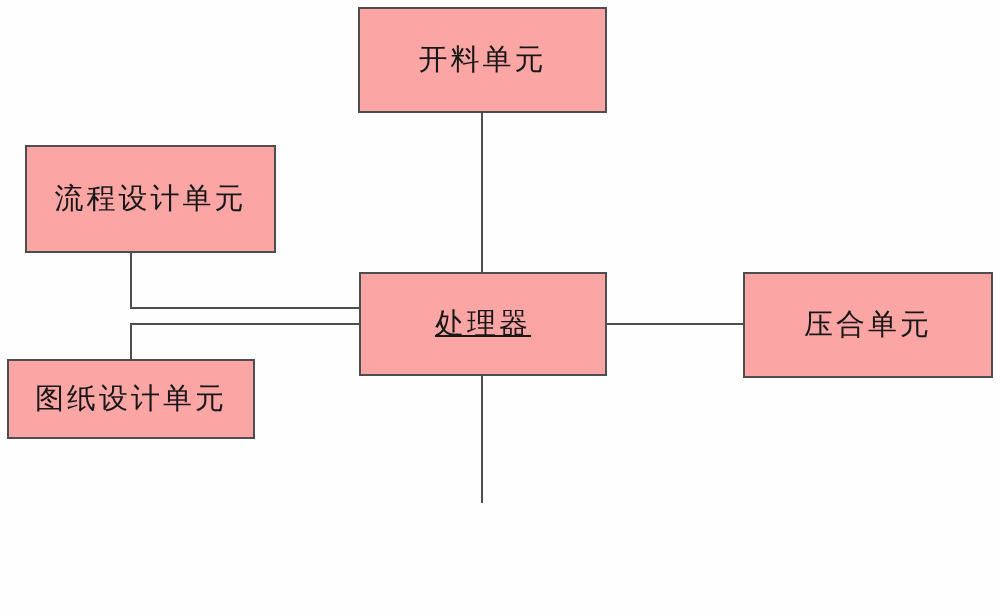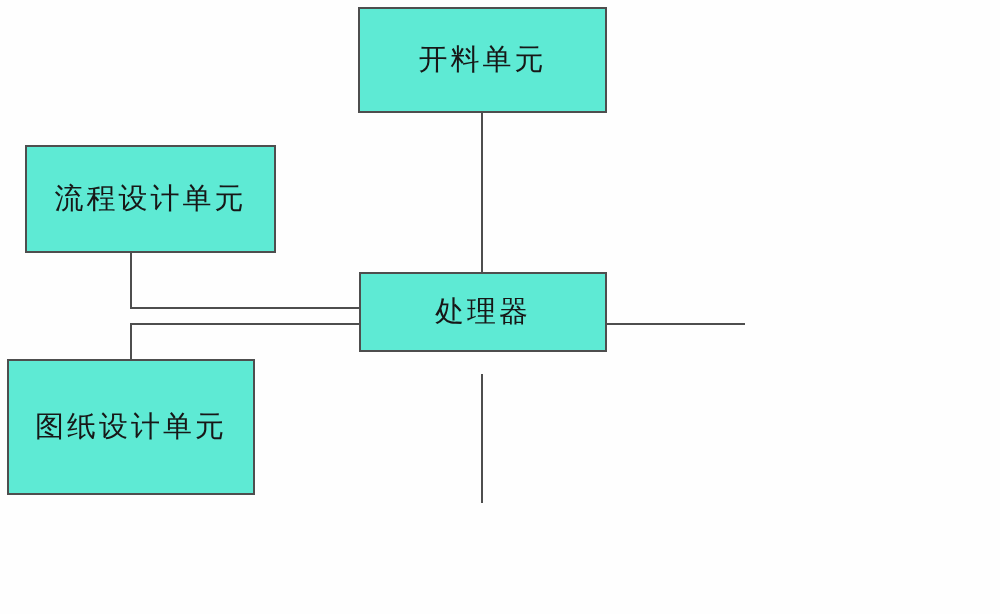--- a/index.html
+++ b/index.html
@@ -12,39 +12,39 @@
     width: 1000px;
     height: 614px;
     background: #fefefe;
     font-family: "Liberation Serif", "DejaVu Serif", serif;
     overflow: hidden;
   }
   .node {
     position: absolute;
     box-sizing: border-box;
     border: 2px solid #4e4e4e;
-    background: #5eead4;
+    background: #fca5a5;
     display: flex;
     align-items: center;
     justify-content: center;
     font-size: 29px;
     letter-spacing: 3px;
     color: #171717;
     white-space: nowrap;
   }
   .line {
     position: absolute;
     background: #4e4e4e;
   }
 
   
   #node-cutting        { left: 358px; top: 7px;   width: 249px; height: 106px; }
   #node-process-design { left: 7px;   top: 145px; width: 251px; height: 108px; margin-left: 18px; }
-  #node-drawing-design { left: 7px;   top: 359px; width: 248px; height: 136px; text-align: center; }
-  #node-processor      { left: 359px; top: 272px; width: 248px; height: 80px; }
+  #node-drawing-design { left: 7px;   top: 359px; width: 248px; height: 80px; text-align: center; }
+  #node-processor      { left: 359px; top: 272px; width: 248px; height: 104px; text-decoration: underline; }
   #node-pressing       { left: 743px; top: 272px; width: 250px; height: 106px; }
   #node-detection      { left: 359px; top: 501px; width: 247px; height: 105px; }
 
   
   #edge-cutting-v          { left: 481px; top: 113px; width: 2px;   height: 161px; }
   #edge-detection-v        { left: 481px; top: 374px; width: 2px;   height: 129px; }
   #edge-process-design-v   { left: 130px; top: 253px; width: 2px;   height: 56px;  }
   #edge-process-design-h   { left: 130px; top: 307px; width: 231px; height: 2px;   }
   #edge-drawing-design-v   { left: 130px; top: 323px; width: 2px;   height: 38px;  }
   #edge-drawing-design-h   { left: 130px; top: 323px; width: 231px; height: 2px;   }
@@ -72,15 +72,18 @@
   </div>
 
   <div class="node" id="node-drawing-design">
     <span>图纸设计单元</span>
   </div>
 
   <div class="node" id="node-processor">
     <span>处理器</span>
   </div>
 
+  <div class="node" id="node-pressing">
+    <span>压合单元</span>
+  </div>
 
 
 </div>
 
 </body></html>

